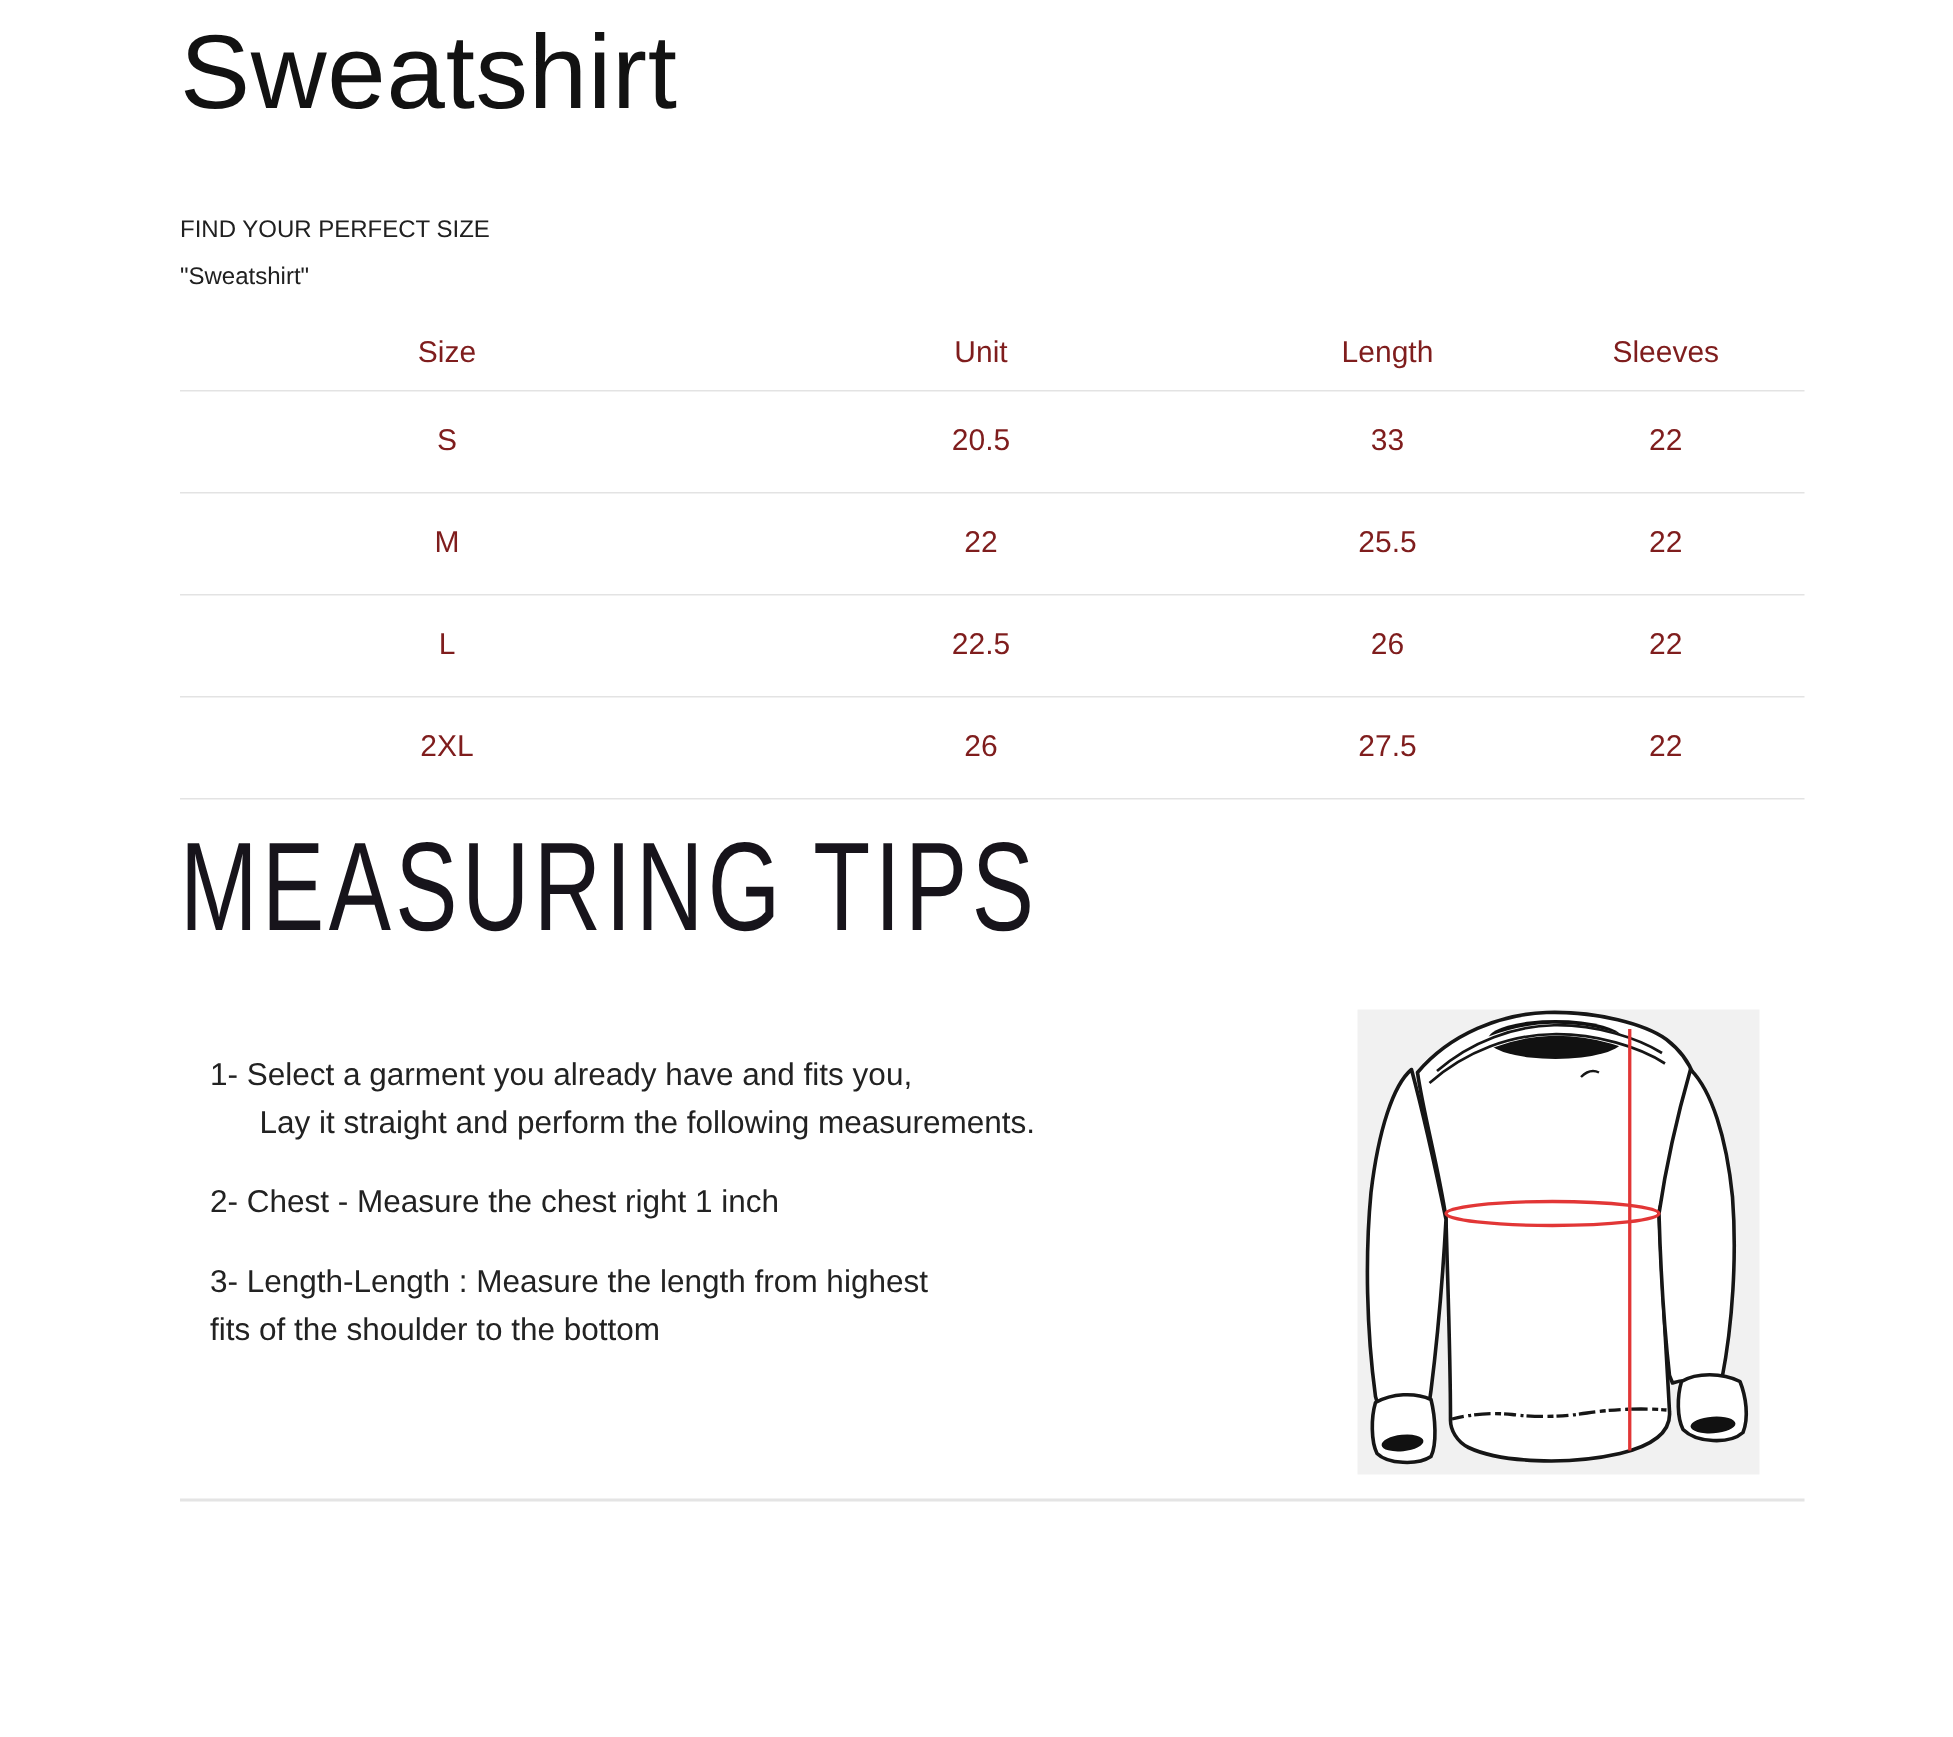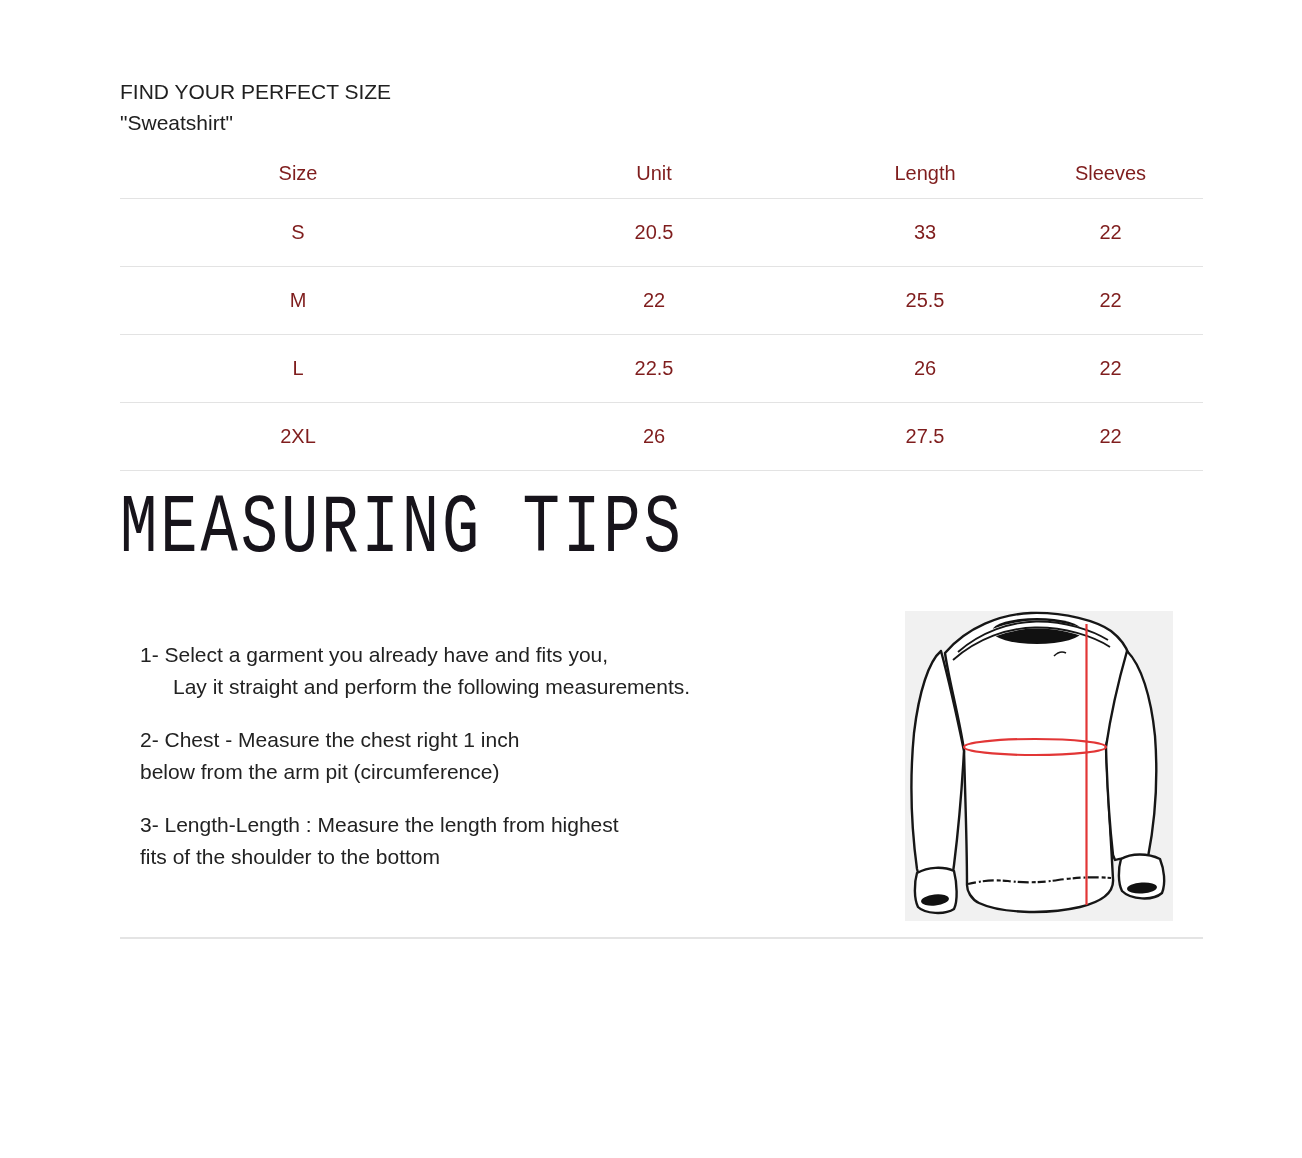--- a/index.html
+++ b/index.html
@@ -24,22 +24,22 @@
   h1.title {
     margin: 0;
     font-size: 70px;
     line-height: 84px;
     font-weight: 500;
     color: #121212;
     letter-spacing: 0.5px;
   }
 
   .intro {
-    margin-top: 70px;
-    font-size: 21px;
+    margin-top: 48px;
+    font-size: 16px;
     line-height: 31px;
     color: #202020;
   }
   .intro div { white-space: pre-wrap; }
 
   table.size-chart {
     margin-top: 12px;
     border-collapse: collapse;
     table-layout: fixed;
     width: 1083px;
@@ -62,21 +62,20 @@
     padding: 0;
   }
 
   h2.tips-heading {
     margin: 22px 0 0 0;
     font-size: 84px;
     line-height: 72px;
     font-weight: 400;
     color: #17141b;
     white-space: nowrap;
-    font-family: Liberation Mono, monospace;
   }
   h2.tips-heading .squeeze {
     display: inline-block;
     transform: scaleX(0.74);
     transform-origin: left center;
     letter-spacing: 4px;
   }
 
   .tips-row {
     margin-top: 46px;
@@ -114,20 +113,21 @@
     border: none;
     border-top: 2px solid #e4e4e4;
   }
 </style>
 </head>
 <body>
 
 <div class="page">
   <div class="content">
 
+    <h1 class="title">Sweatshirt</h1>
 
     <div class="intro">
       <div>FIND YOUR PERFECT SIZE</div>
       <div>"Sweatshirt"</div>
     </div>
 
     <table class="size-chart">
       <colgroup>
         <col style="width:356px">
         <col style="width:356px">
@@ -174,21 +174,20 @@
 
     <div class="tips-row">
 
       <div class="tips">
         <p>
           <span>1- Select a garment you already have and fits you,</span>
           <span class="indent">Lay it straight and perform the following measurements.</span>
         </p>
         <p>
           <span>2- Chest - Measure the chest right 1 inch</span>
-          <span>below from the arm pit (circumference)</span>
         </p>
         <p>
           <span>3- Length-Length : Measure the length from highest</span>
           <span>fits of the shoulder to the bottom</span>
         </p>
       </div>
 
       <div class="diagram">
         <svg viewBox="0 0 268 310" xmlns="http://www.w3.org/2000/svg">
 

